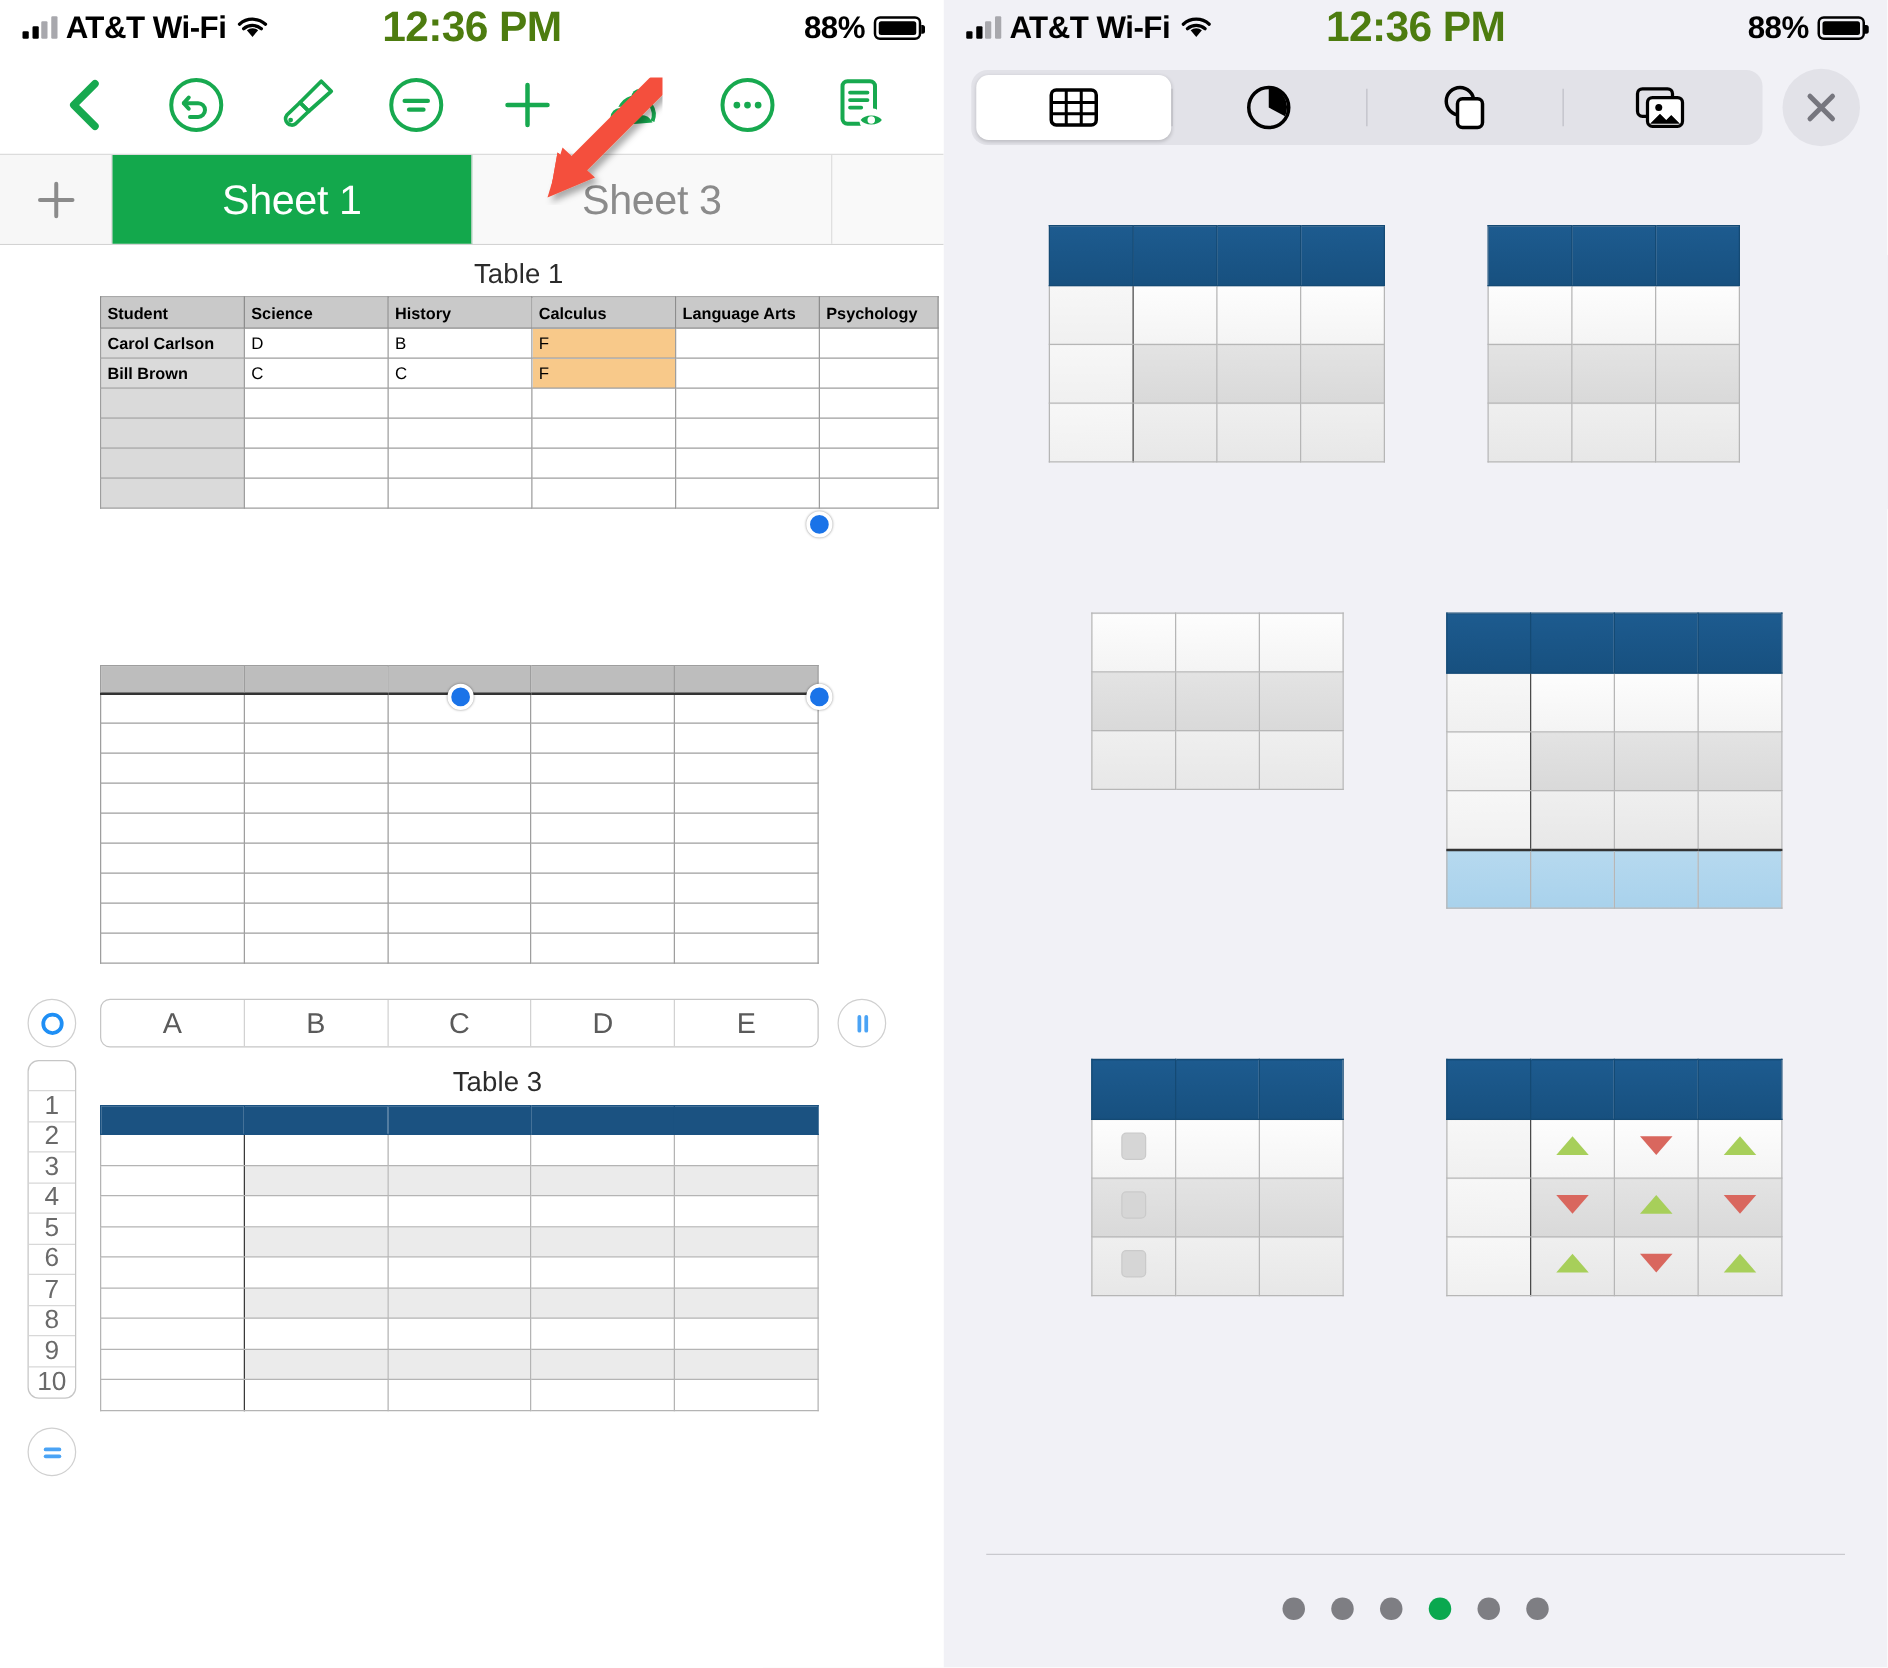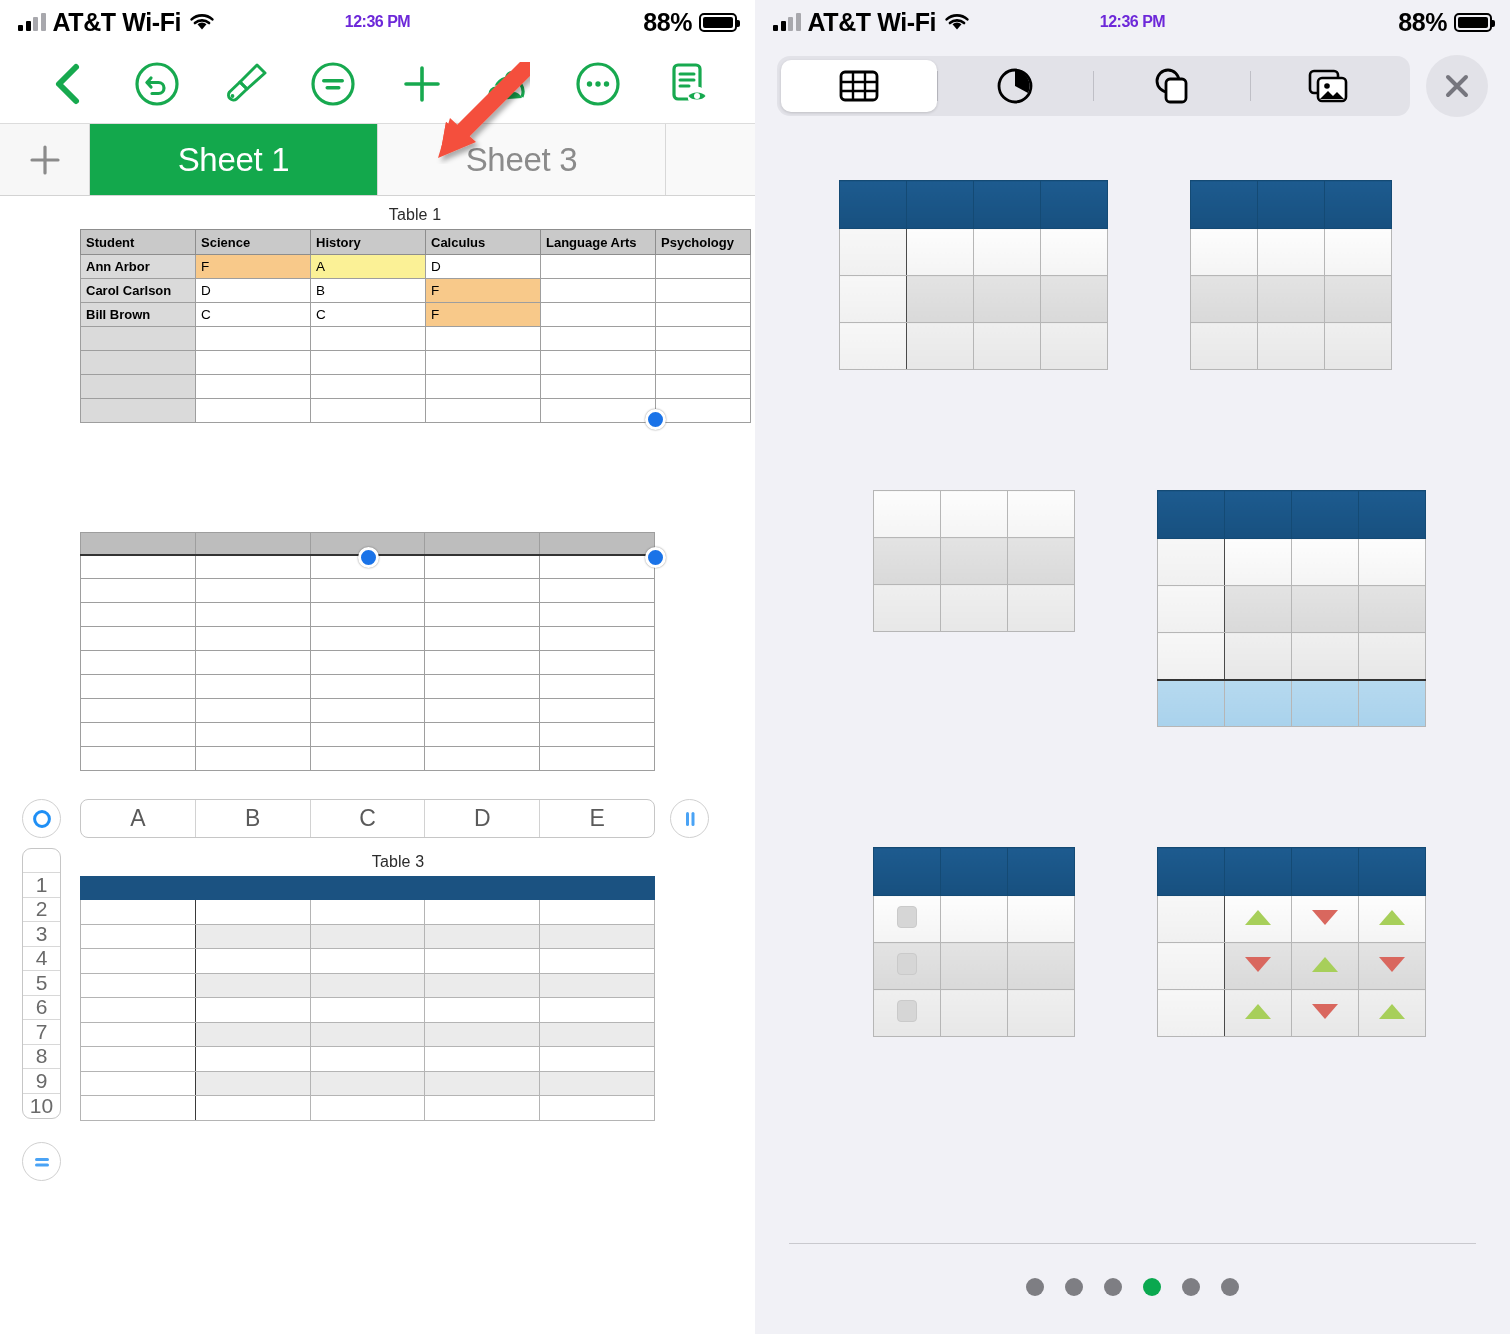--- a/index.html
+++ b/index.html
@@ -25,21 +25,21 @@
   .sb-left { display: flex; align-items: center; gap: 7px; }
   .sb-carrier { font-size: 25px; font-weight: 600; letter-spacing: -.4px; color: #000; }
   .bars { display: flex; align-items: flex-end; gap: 2.5px; height: 18px; }
   .bars i { width: 5px; background: #000; border-radius: 1px; display: block; }
   .bars i:nth-child(1) { height: 6px; }
   .bars i:nth-child(2) { height: 10px; }
   .bars i:nth-child(3) { height: 14px; background: #a8a8ad; }
   .bars i:nth-child(4) { height: 18px; background: #a8a8ad; }
   .sb-center {
     position: absolute; left: 0; right: 0; text-align: center;
-    font-size: 16px; font-weight: 600; letter-spacing: -.5px; color: #6d28d9;
+    font-size: 34px; font-weight: 600; letter-spacing: -.5px; color: #4d7c0f;
     pointer-events: none;
   }
   .sb-right {
     margin-left: auto; display: flex; align-items: center; gap: 7px;
     position: relative; z-index: 2;
   }
   .sb-batt-pct { font-size: 25px; font-weight: 600; letter-spacing: -.4px; }
   .batt {
     width: 38px; height: 19px; border: 2px solid #000; border-radius: 5px;
     position: relative; padding: 2px;
@@ -83,21 +83,21 @@
     font-size: 33px; color: #8b8b8b; background: #f9f9f9;
     border-right: 1px solid #d8d8d8; cursor: pointer; letter-spacing: -.3px;
   }
   .sheet-tab.active { background: #13a84c; color: #fff; }
   .sheet-tail { flex: 1; background: #f9f9f9; }
 
   
   .canvas { position: relative; height: calc(1334px - 44px - 80px - 72px); background:#fff; }
 
   .tbl-title {
-    text-align: center; font-size: 16px; color: #2b2b2b;
+    text-align: center; font-size: 22px; color: #2b2b2b;
     letter-spacing: .1px; margin-bottom: 5px;
   }
   table.doc { border-collapse: collapse; table-layout: fixed; }
   table.doc td, table.doc th {
     border: 1px solid #9e9e9e; height: 24px; padding: 0 5px;
     font-size: 13.5px; color: #000; text-align: left; font-weight: normal;
     overflow: hidden; white-space: nowrap;
   }
 
   
@@ -371,28 +371,20 @@
               <th>Student</th>
               <th>Science</th>
               <th>History</th>
               <th>Calculus</th>
               <th>Language Arts</th>
               <th>Psychology</th>
             </tr>
           </thead>
           <tbody>
             <tr>
-              <td class="rowhdr">Ann Arbor</td>
-              <td class="or">F</td>
-              <td class="ye">A</td>
-              <td>D</td>
-              <td></td>
-              <td></td>
-            </tr>
-            <tr>
               <td class="rowhdr">Carol Carlson</td>
               <td>D</td>
               <td>B</td>
               <td class="or">F</td>
               <td></td>
               <td></td>
             </tr>
             <tr>
               <td class="rowhdr">Bill Brown</td>
               <td>C</td>

